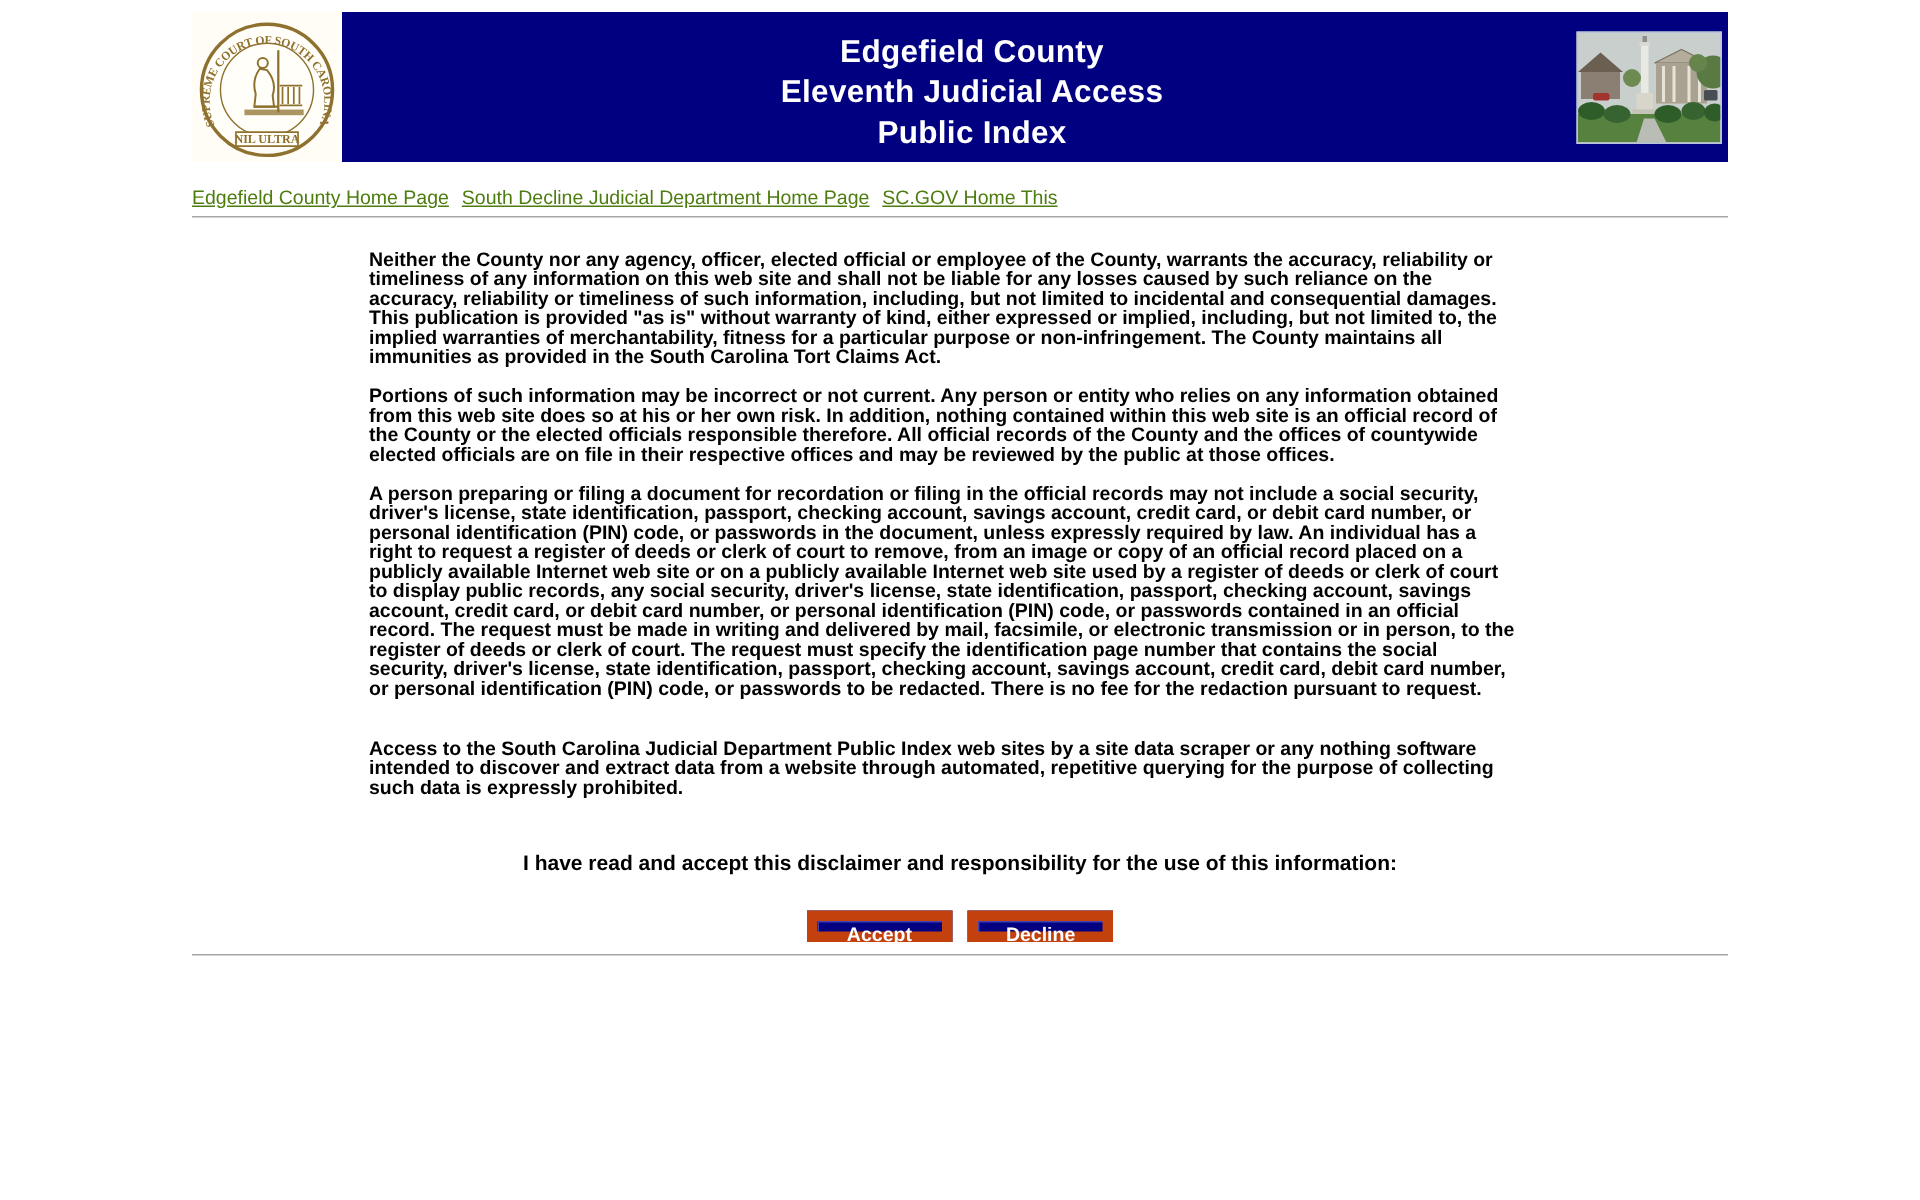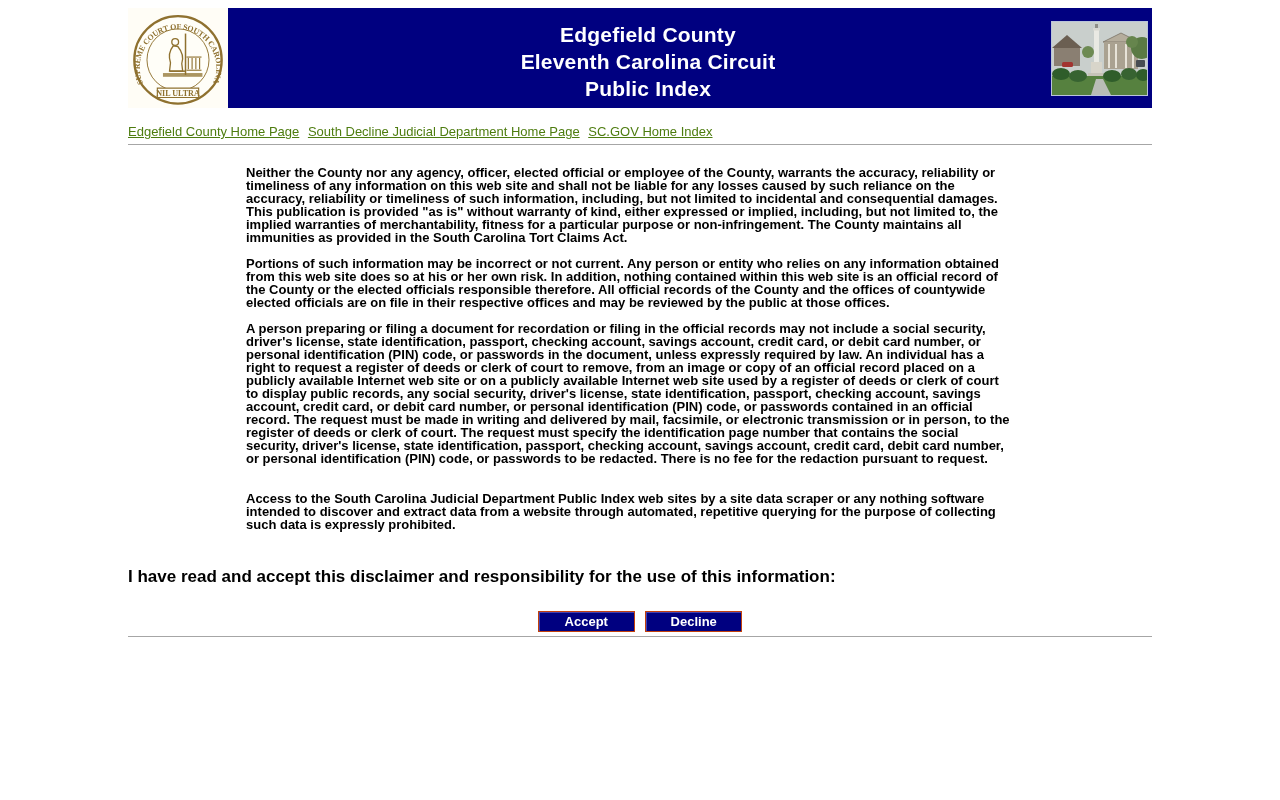--- a/index.html
+++ b/index.html
@@ -22,27 +22,27 @@
   .nav a { color: #4d7c0f; text-decoration: underline; margin-right: 5px; }
 
   hr.rule { border: none; border-top: 1px solid #a6a6a6; margin: 4px 0; height: 0; }
 
   
   .disclaimer { width: 768px; margin: 21px 0 0 118px; font-size: 13px; font-weight: bold;
                 line-height: 13px; color: #000; }
   .disclaimer p { margin: 13px 0 0 0; }
   .disclaimer p.extra-gap { margin-top: 27px; }
 
-  .accept-prompt { margin-top: 36px; font-size: 17px; font-weight: bold; }
+  .accept-prompt { margin-top: 36px; text-align: center; font-size: 14px; font-weight: bold; }
 
   .button-row { margin-top: 24px; text-align: center; }
   .btn { display: inline-block; width: 97px; height: 21px; margin: 0 3px;
          background: #000080; color: #fff; font-family: "Liberation Sans", sans-serif;
          font-size: 13px; font-weight: bold; line-height: 18px; text-align: center;
-         border: 1px solid #c2410c; box-shadow: inset 1px 1px 0 rgba(120,120,220,0.55);
+         border: 7px solid #c2410c; box-shadow: inset 1px 1px 0 rgba(120,120,220,0.55);
          cursor: pointer; padding: 0; }
 
   .footer-rule { margin-top: 7px; }
   .footer-text { margin: 4px 0 0 0; font-size: 10px; font-weight: bold; color: #000; }
 </style>
 </head>
 <body>
 
 <div class="page">
 
@@ -73,21 +73,21 @@
         </g>
         <rect x="34" y="66" width="42" height="4" fill="#8F712F" opacity="0.75"></rect>
 
         <path d="M28,82 L72,82 L72,92 L28,92 Z" fill="#fffef8" stroke="#8F712F" stroke-width="1.2"></path>
         <text x="50" y="90" text-anchor="middle" font-family="Liberation Serif, serif" font-size="8.6" font-weight="bold" fill="#8F712F">NIL ULTRA</text>
       </svg>
     </div>
 
     <div class="banner-title">
       <div>Edgefield County</div>
-      <div>Eleventh Carolina Circuit</div>
+      <div>Eleventh Judicial Access</div>
       <div>Public Index</div>
     </div>
 
     <div class="photo-box">
       <svg width="95" height="73" viewBox="0 0 95 73" aria-hidden="true">
         <rect x="0" y="0" width="95" height="73" fill="#c9cfcc"></rect>
 
         <polygon points="0,26 15,13 30,26" fill="#6b5f52"></polygon>
         <rect x="2" y="26" width="26" height="18" fill="#8a7f72"></rect>
 
@@ -122,21 +122,21 @@
         <ellipse cx="91" cy="53" rx="7" ry="6" fill="#2f5d2a"></ellipse>
 
         <polygon points="44,57 51,57 59,73 39,73" fill="#b9bdb6"></polygon>
       </svg>
     </div>
   </div>
 
   <div class="nav">
     <a href="#">Edgefield County Home Page</a>
     <a href="#">South Decline Judicial Department Home Page</a>
-    <a href="#">SC.GOV Home Index</a>
+    <a href="#">SC.GOV Home This</a>
   </div>
 
   <hr class="rule">
 
   <div class="disclaimer">
     <p style="margin-top:0;">Neither the County nor any agency, officer, elected official or employee of the County, warrants the accuracy, reliability or timeliness of any information on this web site and shall not be liable for any losses caused by such reliance on the accuracy, reliability or timeliness of such information, including, but not limited to incidental and consequential damages. This publication is provided "as is" without warranty of kind, either expressed or implied, including, but not limited to, the implied warranties of merchantability, fitness for a particular purpose or non-infringement. The County maintains all immunities as provided in the South Carolina Tort Claims Act.</p>
     <p>Portions of such information may be incorrect or not current. Any person or entity who relies on any information obtained from this web site does so at his or her own risk. In addition, nothing contained within this web site is an official record of the County or the elected officials responsible therefore. All official records of the County and the offices of countywide elected officials are on file in their respective offices and may be reviewed by the public at those offices.</p>
     <p>A person preparing or filing a document for recordation or filing in the official records may not include a social security, driver's license, state identification, passport, checking account, savings account, credit card, or debit card number, or personal identification (PIN) code, or passwords in the document, unless expressly required by law. An individual has a right to request a register of deeds or clerk of court to remove, from an image or copy of an official record placed on a publicly available Internet web site or on a publicly available Internet web site used by a register of deeds or clerk of court to display public records, any social security, driver's license, state identification, passport, checking account, savings account, credit card, or debit card number, or personal identification (PIN) code, or passwords contained in an official record. The request must be made in writing and delivered by mail, facsimile, or electronic transmission or in person, to the register of deeds or clerk of court. The request must specify the identification page number that contains the social security, driver's license, state identification, passport, checking account, savings account, credit card, debit card number, or personal identification (PIN) code, or passwords to be redacted. There is no fee for the redaction pursuant to request.</p>
     <p class="extra-gap">Access to the South Carolina Judicial Department Public Index web sites by a site data scraper or any nothing software intended to discover and extract data from a website through automated, repetitive querying for the purpose of collecting such data is expressly prohibited.</p>
   </div>

